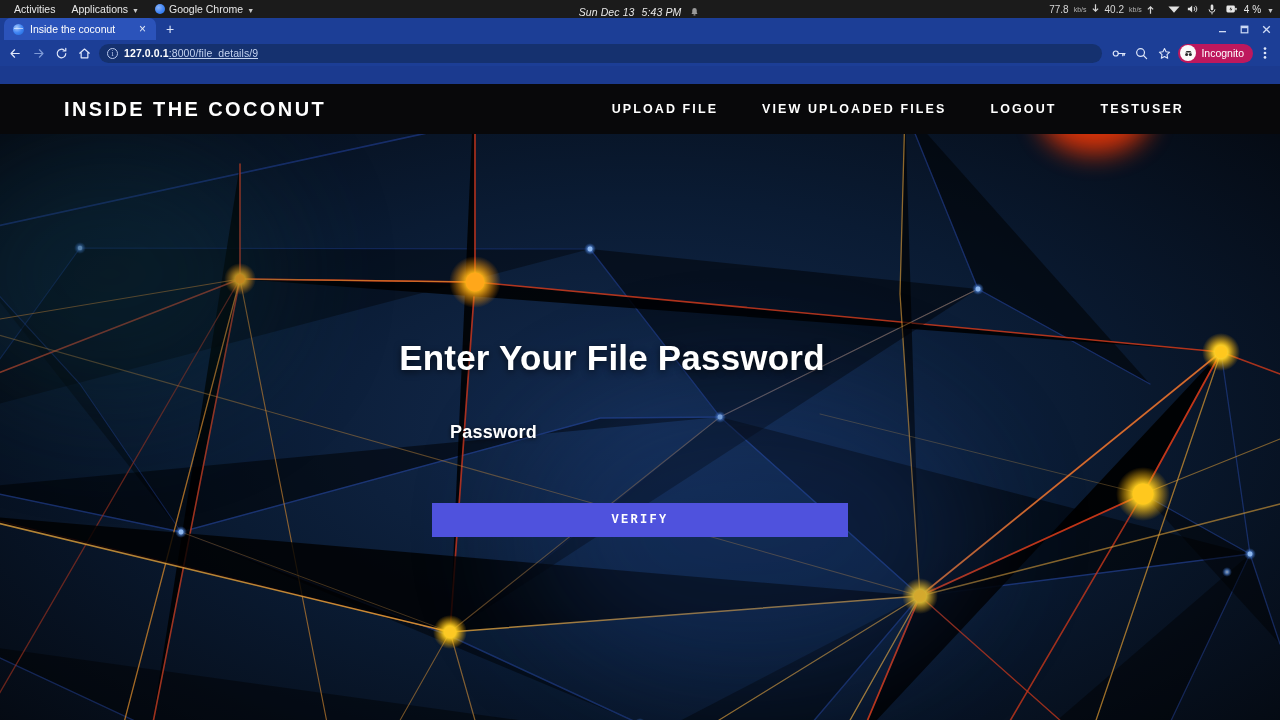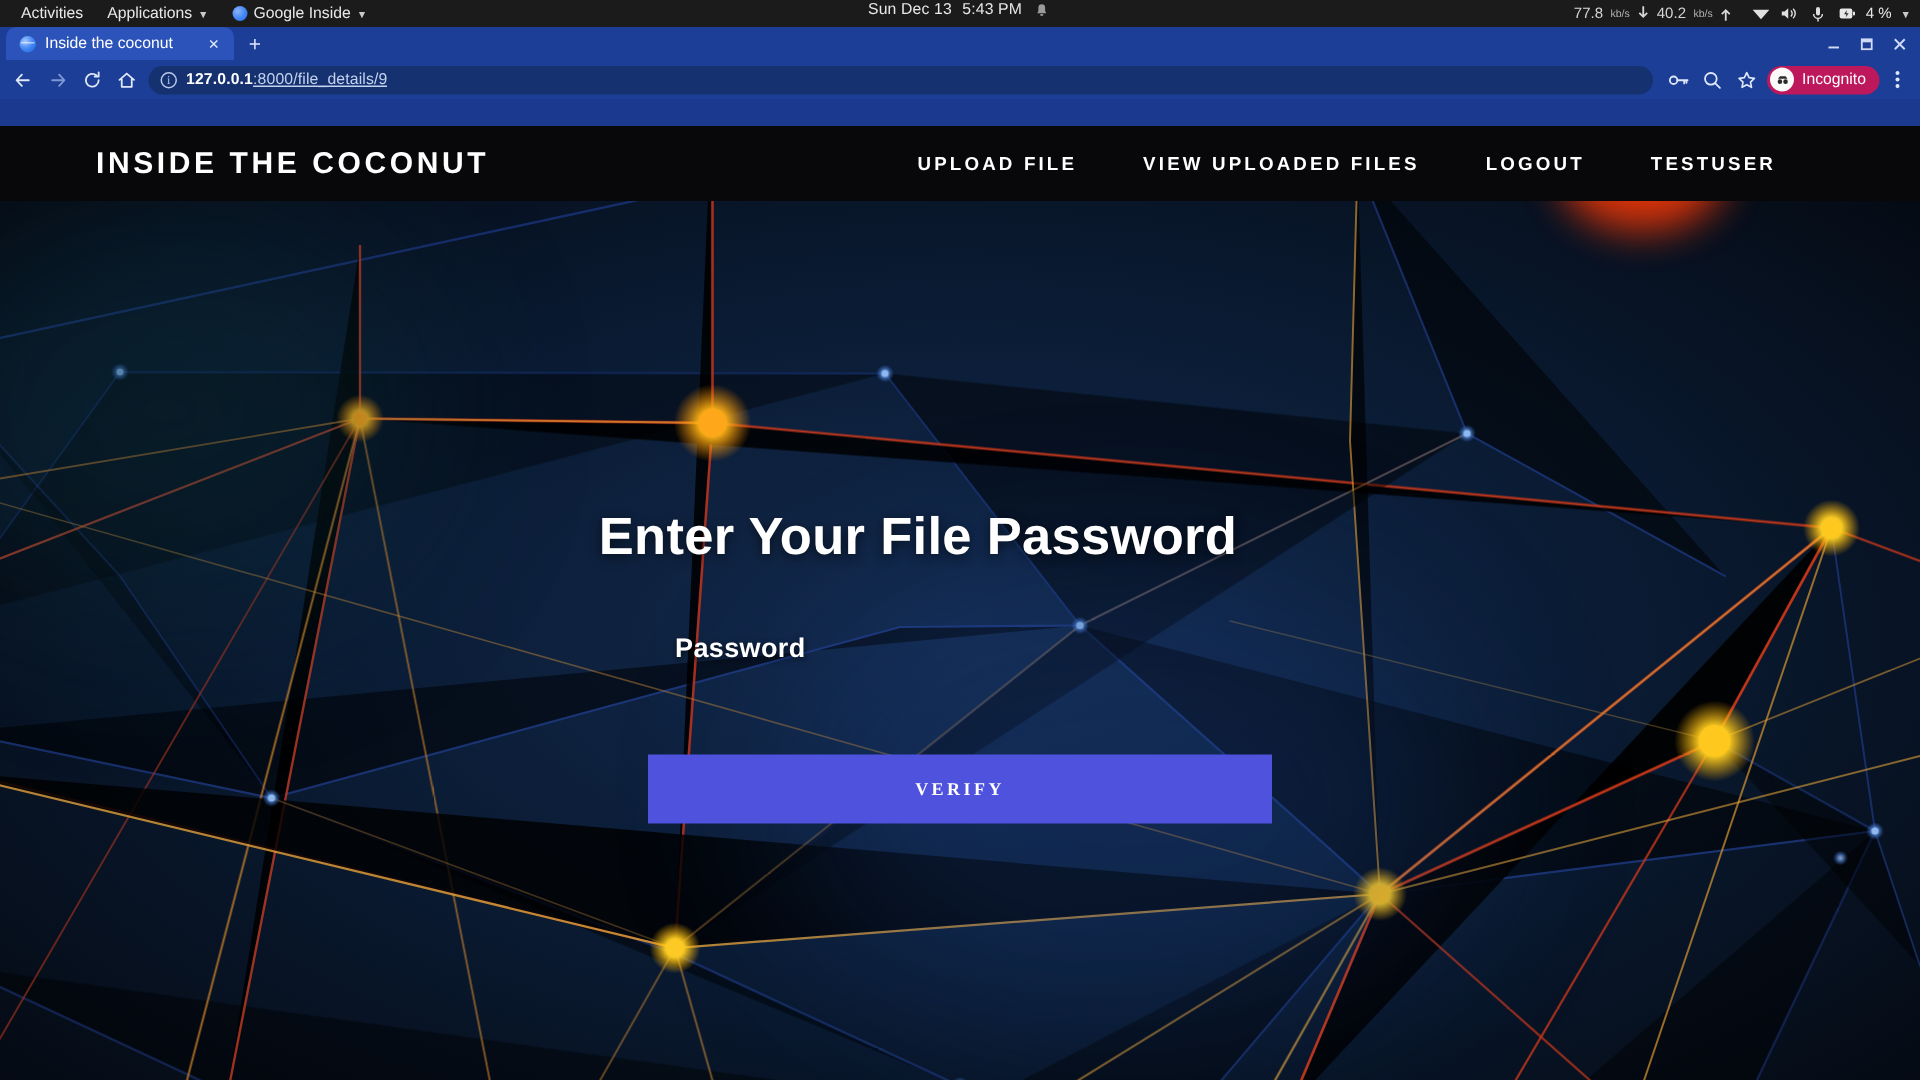--- a/index.html
+++ b/index.html
@@ -17,22 +17,23 @@
     background: #1b1b1b;
     display: flex; align-items: center;
     color: #e8e8e8; font-size: 10.5px;
     z-index: 50;
   }
   .gn-left { display: flex; align-items: center; gap: 0px; padding-left: 6px; }
   .gn-item { padding: 0 8px; height: 18px; display: flex; align-items: center; gap: 4px; cursor: default; }
   .gn-caret { font-size: 7px; opacity: .85; position: relative; top: 1px; }
   .gn-center {
     position: absolute; left: 0; right: 0; top: 0; height: 18px;
-    display: flex; align-items: flex-start; justify-content: center; gap: 7px;
+    display: flex; align-items: flex-end; justify-content: center; gap: 7px;
     pointer-events: none;
+    font-style: italic;
   }
   .gn-center > * { pointer-events: auto; }
   .gn-clock { font-size: 10.5px; letter-spacing: .1px; display: flex; gap: 7px; }
   .gn-right {
     margin-left: auto; display: flex; align-items: center;
     gap: 6px; padding-right: 6px; font-size: 10px;
   }
   .net-grp { display: flex; align-items: center; gap: 5px; color: #d6d6d6; }
   .net-unit { font-size: 7px; opacity: .8; }
   .tray-ico { display: flex; align-items: center; justify-content: center; width: 13px; height: 13px; }
@@ -187,44 +188,44 @@
   }
   #pw-input {
     display: block; width: 416px; height: 34px;
     margin-top: 6px;
     background: transparent; border: none; outline: none;
     color: #ffffff; font-size: 13px; padding: 0 18px;
     font-family: "Liberation Sans", sans-serif;
   }
   #pw-input::placeholder { color: rgba(255,255,255,.45); }
   #verify-btn {
-    display: block; width: 416px; height: 46px;
+    display: block; width: 416px; height: 34px;
     margin-top: 20px;
     background: #4f52dd; border: none; outline: none;
     color: #ffffff; font-size: 12px; font-weight: 700;
     letter-spacing: 2.3px;
-    font-family: Liberation Serif, serif;
+    font-family: Liberation Mono, monospace;
     cursor: pointer;
   }
 </style>
 </head>
 <body>
 
 <div id="gnome-bar">
   <div class="gn-left">
     <div class="gn-item">
       <span>Activities</span>
     </div>
     <div class="gn-item">
       <span>Applications</span>
       <span class="gn-caret">▼</span>
     </div>
     <div class="gn-item">
       <span class="chrome-globe"></span>
-      <span>Google Inside</span>
+      <span>Google Chrome</span>
       <span class="gn-caret">▼</span>
     </div>
   </div>
 
   <div class="gn-center">
     <div class="gn-clock">
       <span>Sun Dec 13</span>
       <span>5:43 PM</span>
     </div>
     <span class="tray-ico">

